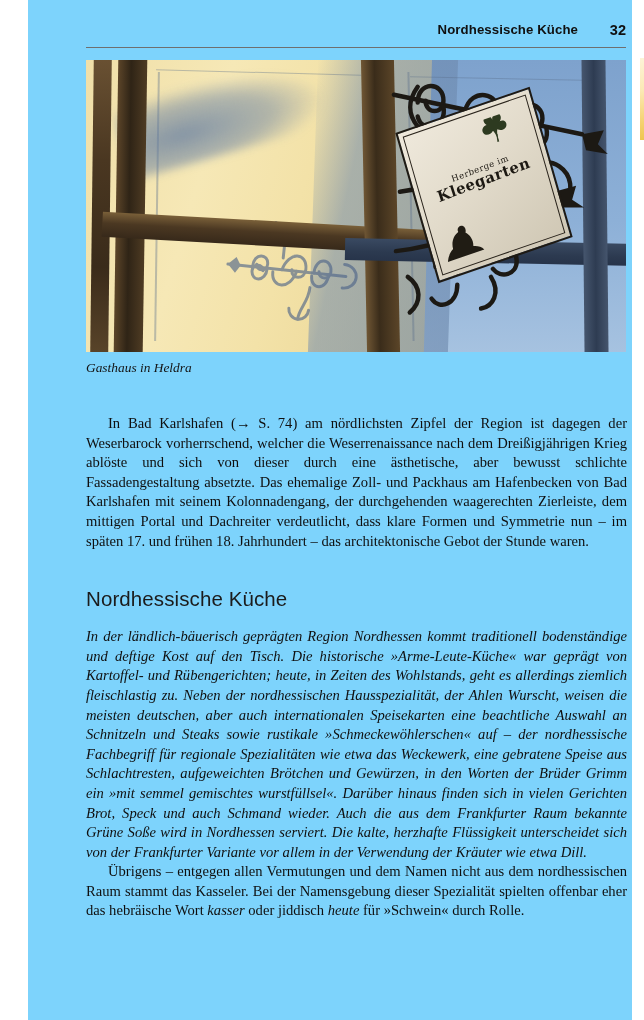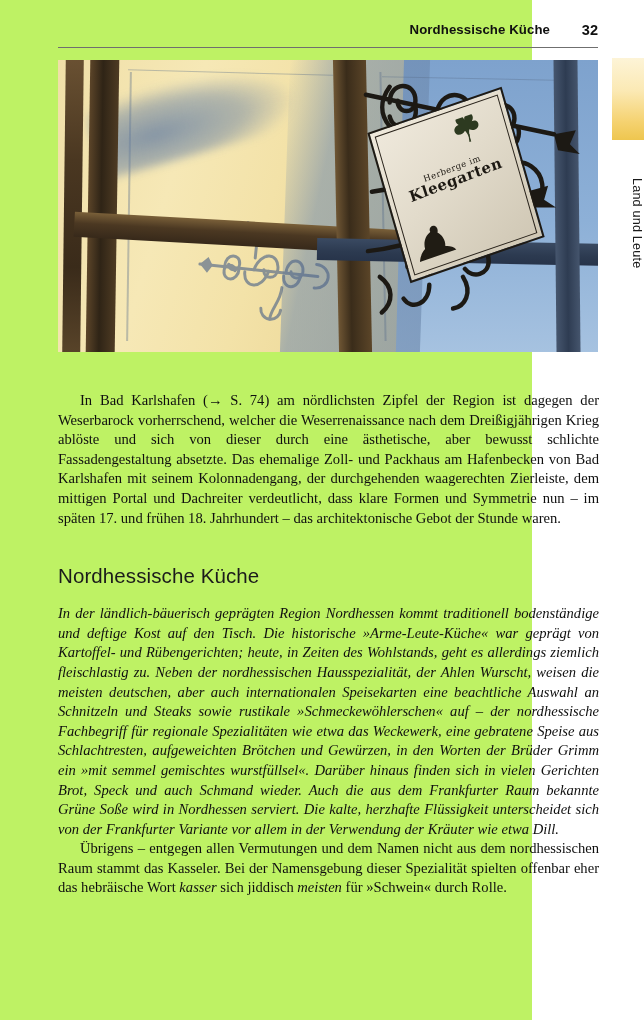--- a/index.html
+++ b/index.html
@@ -13,23 +13,24 @@
     position: relative;
     overflow: hidden;
     font-family: "Liberation Serif", "DejaVu Serif", serif;
     color: #111111;
   }
 
   
   .page {
     position: absolute;
     inset: 0;
-    width: 532px;
+    width: 604px;
     height: 1020px;
-    background: #bef264;
+    background: #7dd3fc;
+    margin-left: 28px;
   }
 
   
   .running-head {
     position: absolute;
     left: 58px;
     top: 22px;
     width: 540px;
     height: 26px;
     display: flex;
@@ -239,21 +240,21 @@
     width: 540px;
     font-style: italic;
     font-size: 13.4px;
     color: #131313;
   }
 
   
   .body-col {
     position: absolute;
     left: 58px;
-    top: 391px;
+    top: 414px;
     width: 541px;
   }
   p.para {
     margin: 0;
     font-size: 14.6px;
     line-height: 19.6px;
     text-align: justify;
     text-indent: 22px;
     color: #0f0f0f;
     -webkit-hyphens: none;
@@ -368,26 +369,27 @@
         <div class="sign-bird">
           <svg viewBox="0 0 60 40" fill="currentColor">
             <path d="M2 38 h40 c-2 -4 -6 -6 -10 -7 c2 -6 0 -12 -4 -16 c2 -3 1 -7 -2 -8 c-3 -1 -6 2 -5 5 c-6 2 -10 8 -10 15 c-4 2 -7 6 -9 11 z"></path>
           </svg>
         </div>
       </div>
 
     </div>
   </div>
 
+  <div class="caption">Gasthaus in Heldra</div>
 
   <div class="body-col">
     <p class="para">In Bad Karlshafen (→ S. 74) am nördlichsten Zipfel der Region ist dagegen der Weserbarock vorherrschend, welcher die Weserrenaissance nach dem Dreißigjährigen Krieg ablöste und sich von dieser durch eine ästhetische, aber bewusst schlichte Fassadengestaltung absetzte. Das ehemalige Zoll- und Packhaus am Hafenbecken von Bad Karlshafen mit seinem Kolonnadengang, der durchgehenden waagerechten Zierleiste, dem mittigen Portal und Dachreiter verdeutlicht, dass klare Formen und Symmetrie nun – im späten 17. und frühen 18. Jahrhundert – das architektonische Gebot der Stunde waren.</p>
 
     <div class="sec-gap-before"></div>
     <h2 class="section">Nordhessische Küche</h2>
     <div class="sec-gap-after"></div>
 
     <p class="para noindent">In der ländlich-bäuerisch geprägten Region Nordhessen kommt traditionell bodenständige und deftige Kost auf den Tisch. Die historische »Arme-Leute-Küche« war geprägt von Kartoffel- und Rübengerichten; heute, in Zeiten des Wohlstands, geht es allerdings ziemlich fleischlastig zu. Neben der nordhessischen Hausspezialität, der Ahlen Wurscht, weisen die meisten deutschen, aber auch internationalen Speisekarten eine beachtliche Auswahl an Schnitzeln und Steaks sowie rustikale »Schmeckewöhlerschen« auf – der nordhessische Fachbegriff für regionale Spezialitäten wie etwa das Weckewerk, eine gebratene Speise aus Schlachtresten, aufgeweichten Brötchen und Gewürzen, in den Worten der Brüder Grimm ein »mit semmel gemischtes wurstfüllsel«. Darüber hinaus finden sich in vielen Gerichten Brot, Speck und auch Schmand wieder. Auch die aus dem Frankfurter Raum bekannte Grüne Soße wird in Nordhessen serviert. Die kalte, herzhafte Flüssigkeit unterscheidet sich von der Frankfurter Variante vor allem in der Verwendung der Kräuter wie etwa Dill.</p>
 
-    <p class="para"><span>Übrigens – entgegen allen Vermutungen und dem Namen nicht aus dem nordhessischen Raum stammt das Kasseler. Bei der Namensgebung dieser Spezialität spielten offenbar eher das hebräische Wort </span><em class="it">kasser</em><span> sich jiddisch </span><em class="it">meisten</em><span> für »Schwein« durch Rolle.</span></p>
+    <p class="para"><span>Übrigens – entgegen allen Vermutungen und dem Namen nicht aus dem nordhessischen Raum stammt das Kasseler. Bei der Namensgebung dieser Spezialität spielten offenbar eher das hebräische Wort </span><em class="it">kasser</em><span> oder jiddisch </span><em class="it">heute</em><span> für »Schwein« durch Rolle.</span></p>
   </div>
 
 </div>
 
 </body></html>

